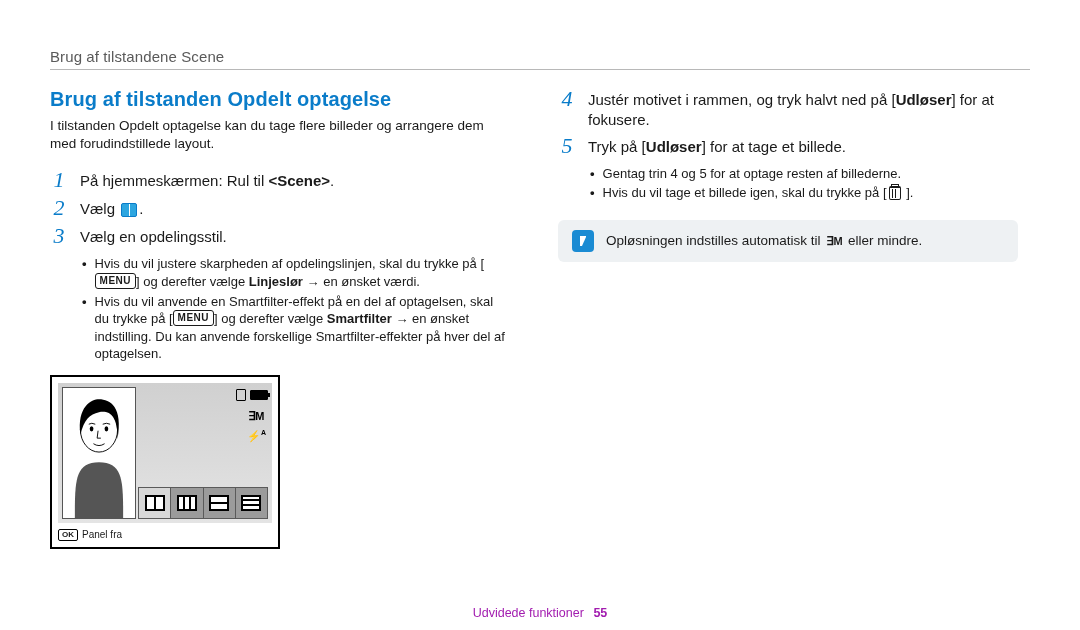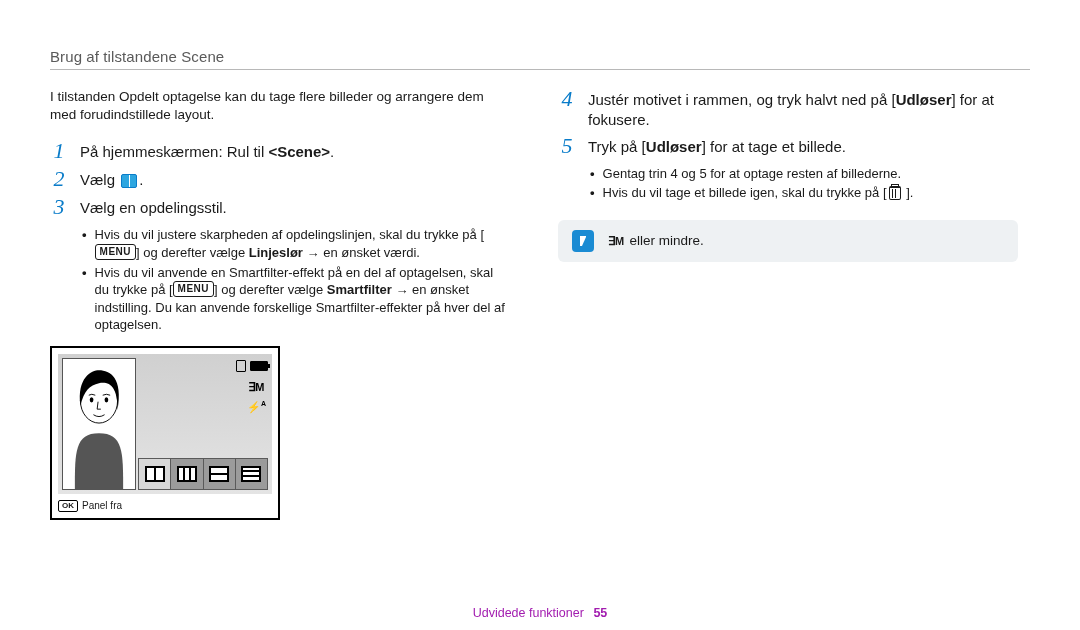--- a/index.html
+++ b/index.html
@@ -363,20 +363,21 @@
 
 <div class="page">
 
   <div class="running-head">Brug af tilstandene Scene</div>
   <hr class="rule">
 
   <div class="columns">
 
     <div class="col">
 
+      <h2 class="section-title">Brug af tilstanden Opdelt optagelse</h2>
       <p class="intro">I tilstanden Opdelt optagelse kan du tage flere billeder og arrangere dem med forudindstillede layout.</p>
 
       <div class="step">
         <div class="step-num">1</div>
         <div class="step-body">
           <span>På hjemmeskærmen: Rul til </span><b>&lt;Scene&gt;</b><span>.</span>
         </div>
       </div>
 
       <div class="step">
@@ -511,21 +512,21 @@
         </div>
       </div>
 
       <div class="info-box">
         <div class="info-icon">
           <svg width="14" height="14" viewBox="0 0 14 14">
               <path d="M4 2 L10 2 L10 3 L6 12 L4 12 Z" fill="#fff"></path>
             </svg>
         </div>
         <div>
-          <span class="res-icon">
+          <span>Opløsningen indstilles automatisk til </span><span class="res-icon">
               <span style="font-size:12px;">∃</span>
               <span>M</span>
             </span><span> eller mindre.</span>
         </div>
       </div>
 
     </div>
   </div>
 
   <div class="footer">

